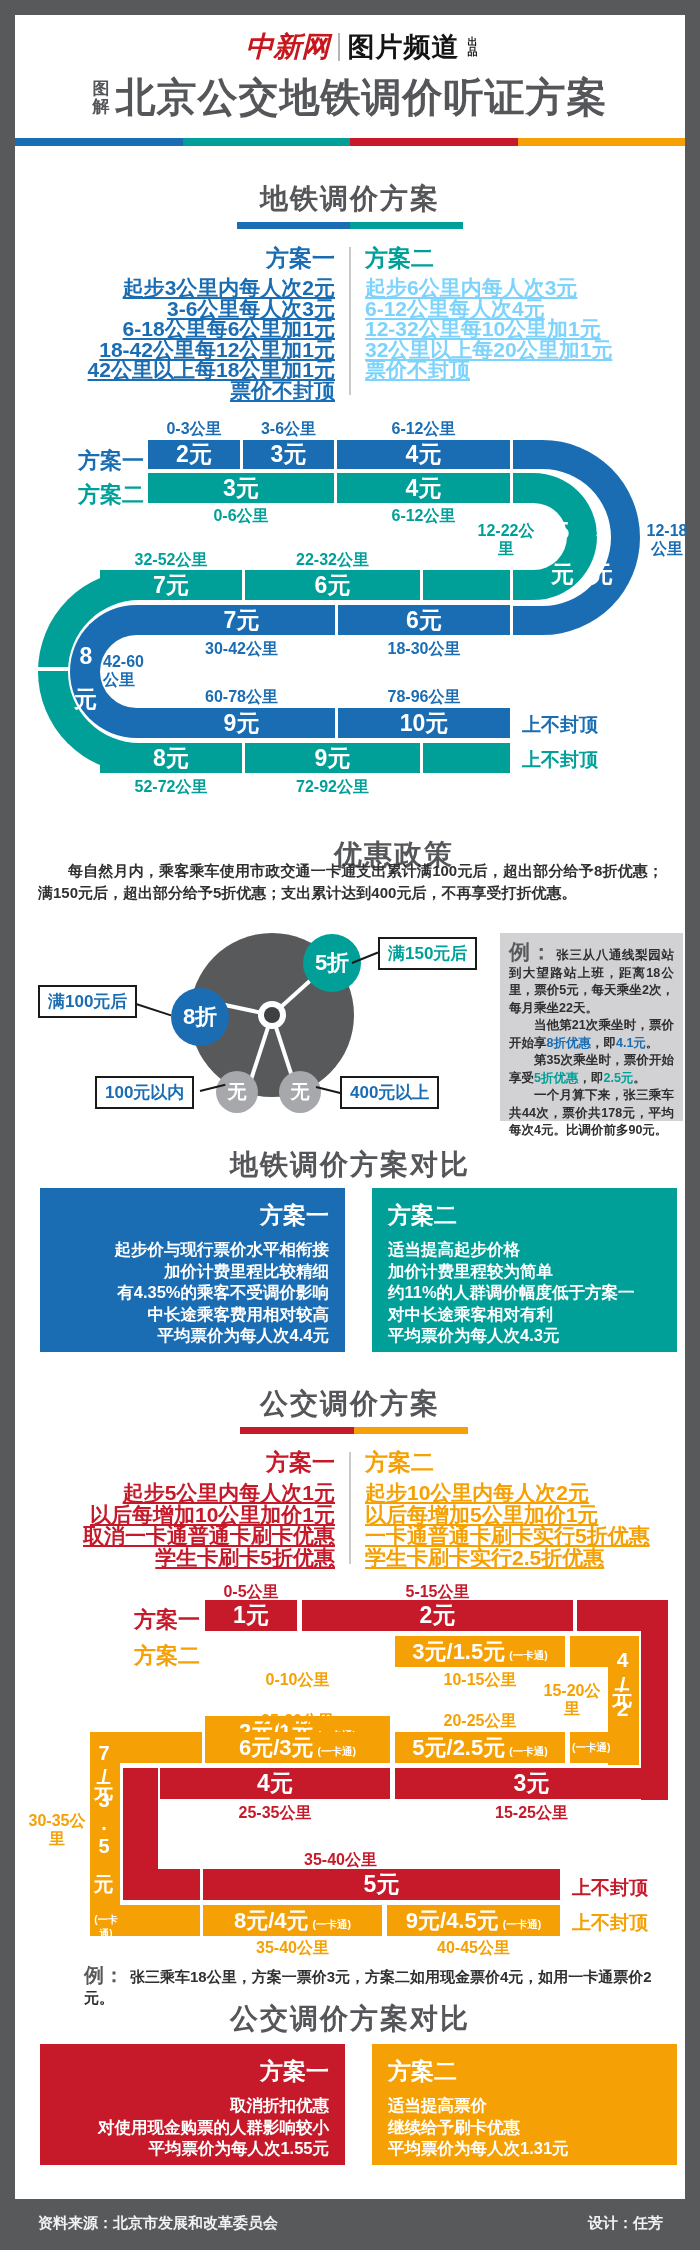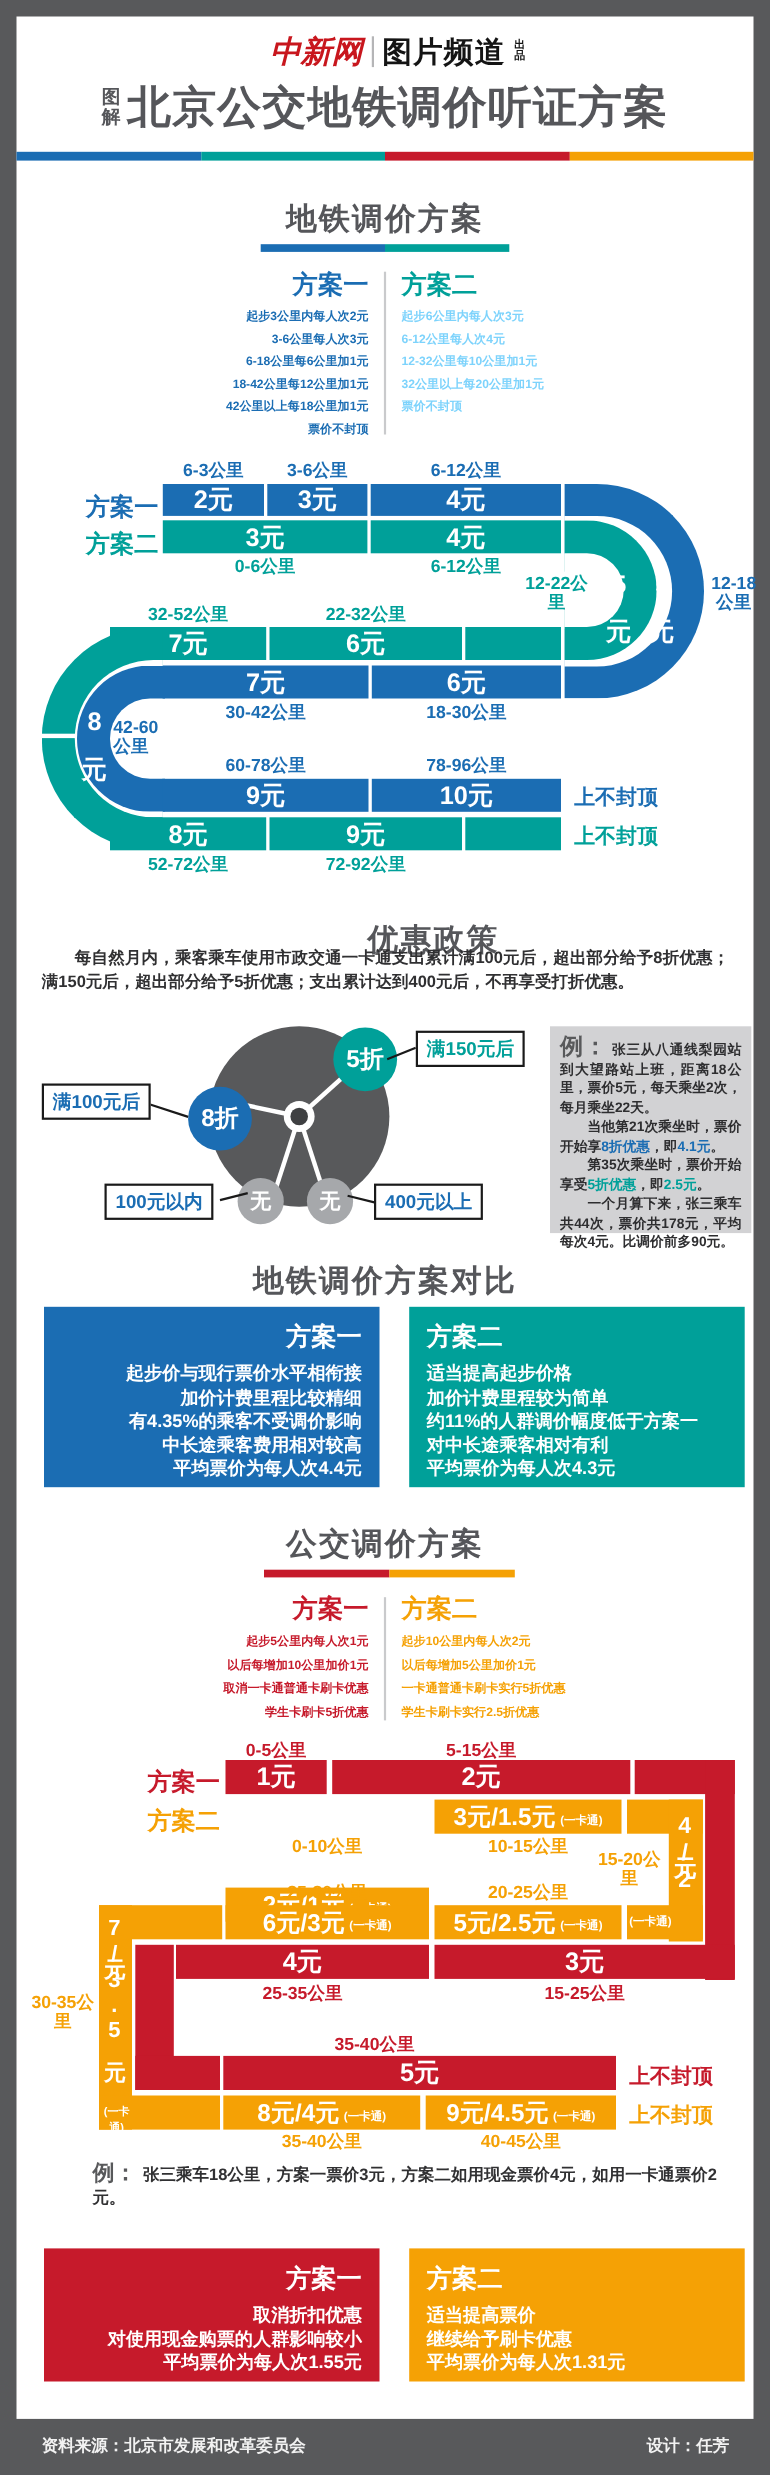--- a/index.html
+++ b/index.html
@@ -17,21 +17,21 @@
   .lbl{position:absolute;font-weight:bold;font-size:16px;text-align:center;line-height:18px;}
   .lbl.b{color:#1b6db3;} .lbl.t{color:#00a099;} .lbl.r{color:#c61a2b;} .lbl.o{color:#f5a105;}
   
   .curve{position:absolute;box-sizing:border-box;background:transparent;}
   
   .vtxt{position:absolute;writing-mode:vertical-rl;text-orientation:upright;
         color:#fff;font-weight:bold;line-height:1;letter-spacing:1px;}
   .stitle{position:absolute;left:15px;width:670px;text-align:center;font-weight:bold;
           color:#55565a;font-size:28px;letter-spacing:2px;}
   .planhdr{position:absolute;font-weight:bold;font-size:23px;}
-  .rules{position:absolute;font-weight:bold;font-size:11px;line-height:20.5px;}
+  .rules{position:absolute;font-weight:bold;font-size:21px;line-height:20.5px;text-decoration:underline;}
   .cmpbox{position:absolute;box-sizing:border-box;color:#fff;}
   .cmpbox .hd{font-weight:bold;font-size:23px;margin-bottom:8px;}
   .cmpbox .ln{font-weight:bold;font-size:16.5px;line-height:21.5px;}
   .callout{position:absolute;background:#fff;border:2px solid #1a1a1a;font-weight:bold;
            font-size:17px;padding:3px 8px;white-space:nowrap;}
   .ptr{position:absolute;height:2px;background:#1a1a1a;transform-origin:0 50%;}
   .spoke{position:absolute;height:4px;background:#fff;transform-origin:0 50%;}
   .bubble{position:absolute;border-radius:50%;display:flex;align-items:center;
           justify-content:center;color:#fff;font-weight:bold;}
   .exbox{position:absolute;background:#d2d2d4;color:#2e2e30;font-weight:bold;
@@ -87,21 +87,21 @@
     <div>起步6公里内每人次3元</div>
     <div>6-12公里每人次4元</div>
     <div>12-32公里每10公里加1元</div>
     <div>32公里以上每20公里加1元</div>
     <div>票价不封顶</div>
   </div>
 
   <div class="abs" style="left:70px;top:446px;width:74px;text-align:right;font-weight:bold;font-size:22px;color:#1b6db3;">方案一</div>
   <div class="abs" style="left:70px;top:480px;width:74px;text-align:right;font-weight:bold;font-size:22px;color:#00a099;">方案二</div>
 
-  <div class="lbl b" style="left:148px;top:420px;width:92px;">6-3公里</div>
+  <div class="lbl b" style="left:148px;top:420px;width:92px;">0-3公里</div>
   <div class="lbl b" style="left:243px;top:420px;width:91px;">3-6公里</div>
   <div class="lbl b" style="left:337px;top:420px;width:173px;">6-12公里</div>
   <div class="seg b" style="left:148px;top:440px;width:92px;height:29px;">2元</div>
   <div class="seg b" style="left:243px;top:440px;width:91px;height:29px;">3元</div>
   <div class="seg b" style="left:337px;top:440px;width:173px;height:29px;">4元</div>
 
   <div class="seg t" style="left:148px;top:473px;width:186px;height:30px;">3元</div>
   <div class="seg t" style="left:337px;top:473px;width:173px;height:30px;">4元</div>
   <div class="lbl t" style="left:148px;top:507px;width:186px;">0-6公里</div>
   <div class="lbl t" style="left:337px;top:507px;width:173px;">6-12公里</div>
@@ -276,20 +276,21 @@
       <span class="card">(一卡通)</span>
     </div>
   <div class="nocap" style="left:572px;top:1910px;color:#f5a105;">上不封顶</div>
   <div class="lbl o" style="left:203px;top:1939px;width:179px;">35-40公里</div>
   <div class="lbl o" style="left:387px;top:1939px;width:173px;">40-45公里</div>
 
   <div class="abs" style="left:84px;top:1962px;width:590px;">
     <span style="font-size:20px;font-weight:bold;color:#58595b;margin-right:6px;">例：</span><span style="font-size:15px;font-weight:bold;color:#303032;">张三乘车18公里，方案一票价3元，方案二如用现金票价4元，如用一卡通票价2元。</span>
   </div>
 
+  <div class="stitle" style="top:2000px;">公交调价方案对比</div>
   <div class="cmpbox" style="left:40px;top:2044px;width:305px;height:121px;background:#c61a2b;padding:12px 16px 0 10px;text-align:right;">
     <div class="hd">方案一</div>
     <div class="ln">取消折扣优惠</div>
     <div class="ln">对使用现金购票的人群影响较小</div>
     <div class="ln">平均票价为每人次1.55元</div>
   </div>
   <div class="cmpbox" style="left:372px;top:2044px;width:305px;height:121px;background:#f5a105;padding:12px 10px 0 16px;">
     <div class="hd">方案二</div>
     <div class="ln">适当提高票价</div>
     <div class="ln">继续给予刷卡优惠</div>

